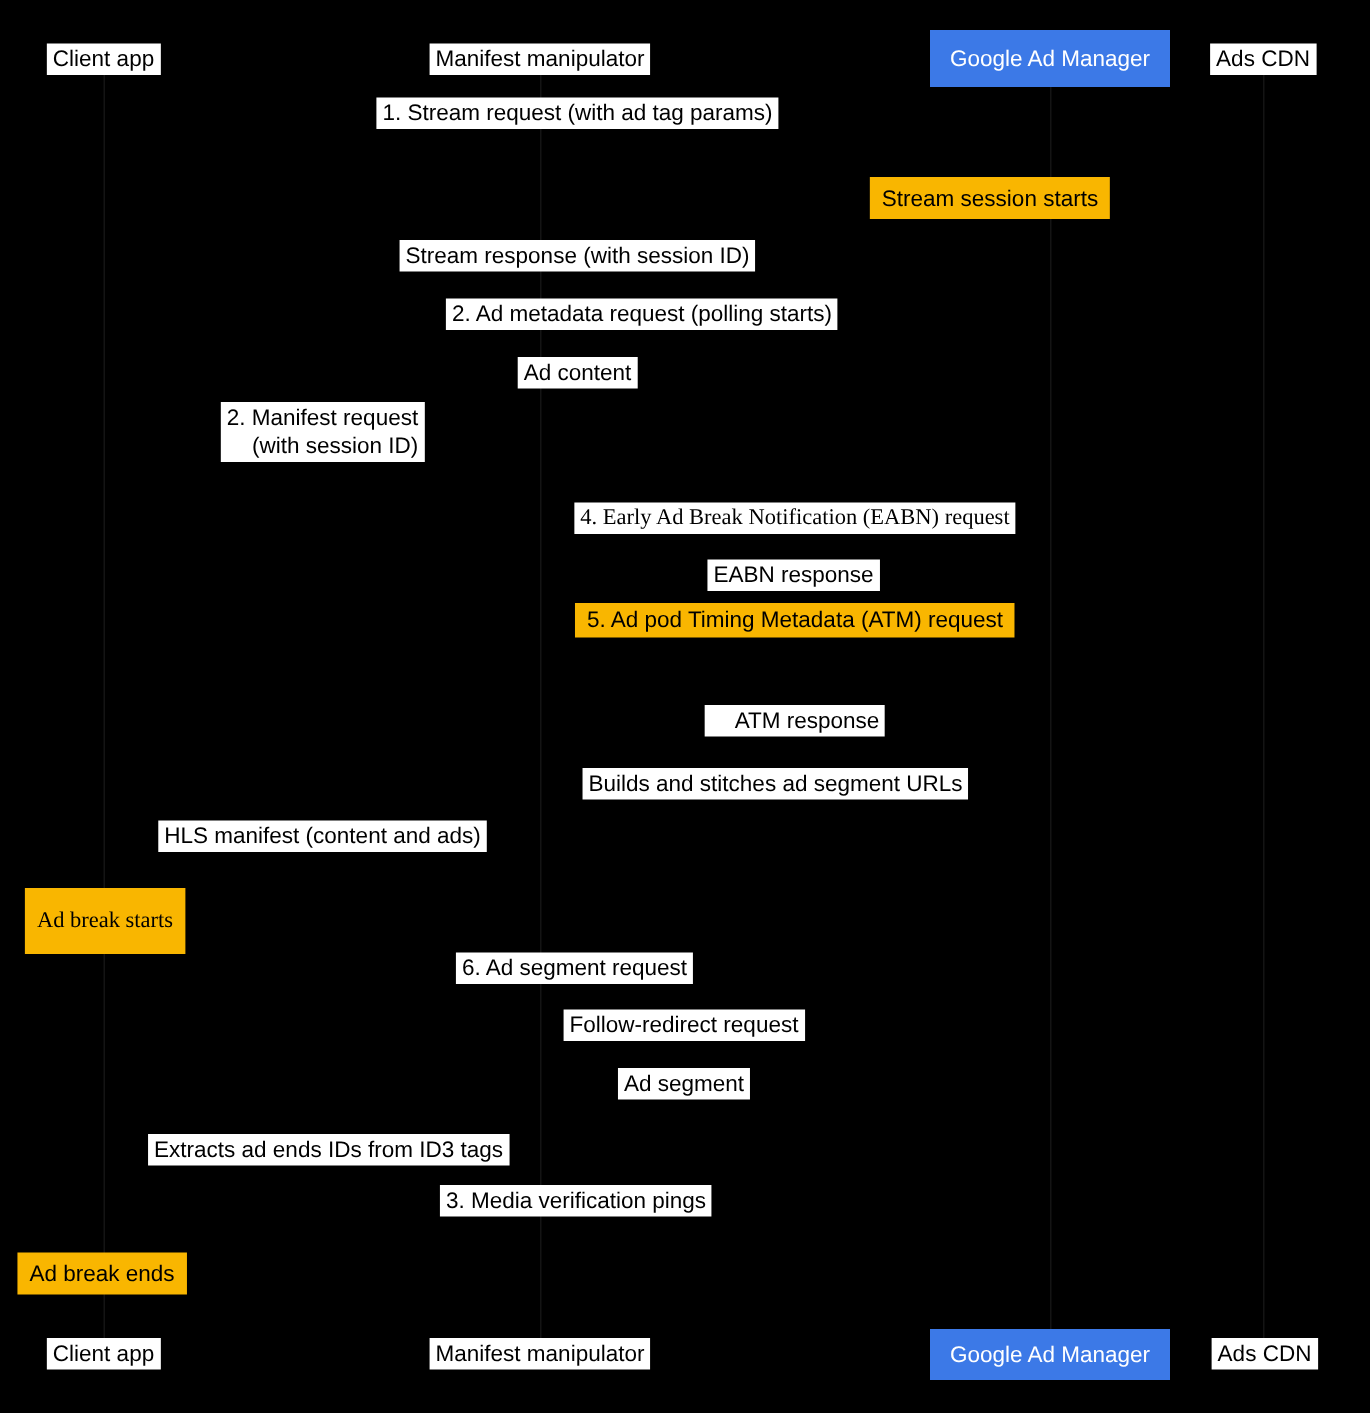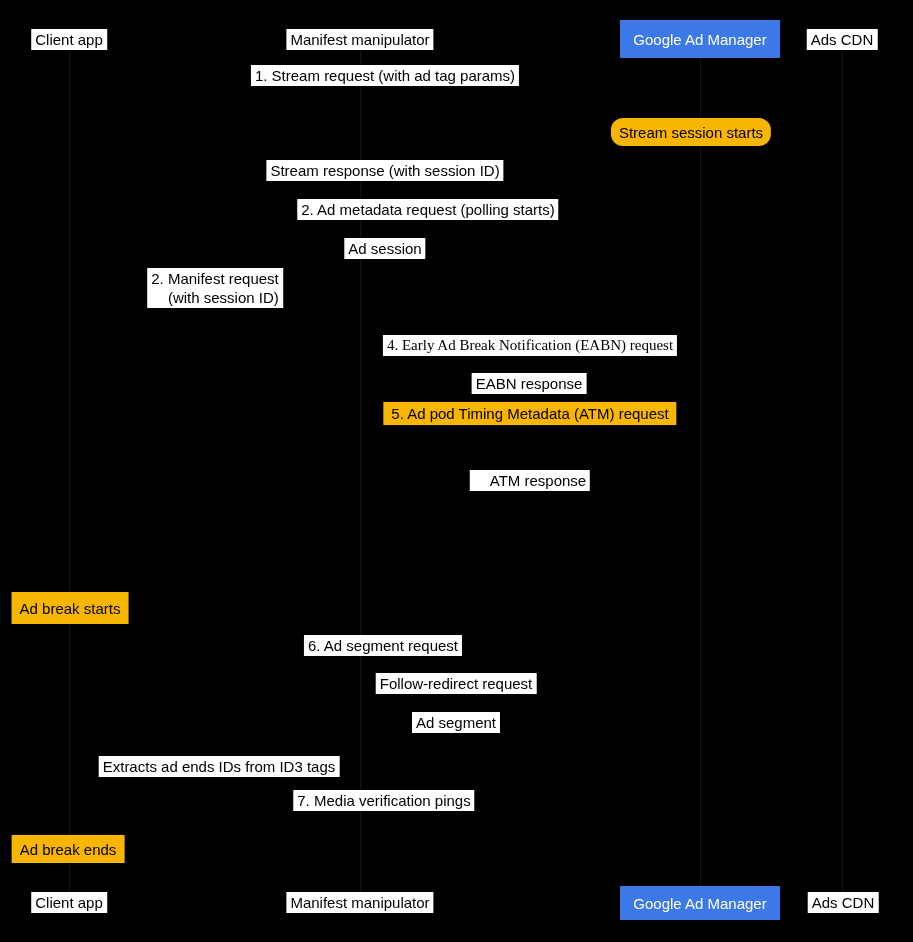--- a/index.html
+++ b/index.html
@@ -76,65 +76,71 @@
     </div>
     <div class="box actor-highlight" style="left: 700px; top: 20px; width: 160px; height: 38px;">
       <div class="line">Google Ad Manager</div>
     </div>
     <div class="box actor" style="left: 842px; top: 29px;">
       <div class="line">Ads CDN</div>
     </div>
     <div class="box message" style="left: 385px; top: 65px;">
       <div class="line">1. Stream request (with ad tag params)</div>
     </div>
-    <div class="box note" style="left: 691px; top: 118px; height: 28px; border-radius: 12px;">
+    <div class="box note" style="left: 660px; top: 118px; height: 28px;">
       <div class="line">Stream session starts</div>
     </div>
     <div class="box message" style="left: 385px; top: 160px;">
       <div class="line">Stream response (with session ID)</div>
     </div>
     <div class="box message" style="left: 385px; top: 199px; margin-left: 43px;">
       <div class="line">2. Ad metadata request (polling starts)</div>
     </div>
     <div class="box message" style="left: 385px; top: 238px;">
-      <div class="line">Ad session</div>
+      <div class="line">Ad content</div>
     </div>
     <div class="box message" style="left: 215px; top: 268px;">
       <div class="line">2. Manifest request</div>
       <div class="line">(with session ID)</div>
     </div>
     <div class="box message" style="left: 530px; top: 335px; font-family: Liberation Serif, serif;">
       <div class="line">4. Early Ad Break Notification (EABN) request</div>
     </div>
     <div class="box message" style="left: 529px; top: 373px;">
       <div class="line">EABN response</div>
     </div>
     <div class="box note" style="left: 530px; top: 402px;">
       <div class="line">5. Ad pod Timing Metadata (ATM) request</div>
     </div>
     <div class="box message" style="left: 530px; top: 470px; padding-left: 20px;">
       <div class="line">ATM response</div>
     </div>
-    <div class="box note" style="left: 70px; top: 592px; height: 32px;">
+    <div class="box message" style="left: 517px; top: 512px;">
+      <div class="line">Builds and stitches ad segment URLs</div>
+    </div>
+    <div class="box message" style="left: 215px; top: 547px;">
+      <div class="line">HLS manifest (content and ads)</div>
+    </div>
+    <div class="box note" style="left: 70px; top: 592px; height: 44px; font-family: Liberation Serif, serif;">
       <div class="line">Ad break starts</div>
     </div>
     <div class="box message" style="left: 383px; top: 635px;">
       <div class="line">6. Ad segment request</div>
     </div>
     <div class="box message" style="left: 456px; top: 673px;">
       <div class="line">Follow-redirect request</div>
     </div>
     <div class="box message" style="left: 456px; top: 712px;">
       <div class="line">Ad segment</div>
     </div>
     <div class="box message" style="left: 219px; top: 756px;">
       <div class="line">Extracts ad ends IDs from ID3 tags</div>
     </div>
     <div class="box message" style="left: 384px; top: 790px;">
-      <div class="line">7. Media verification pings</div>
+      <div class="line">3. Media verification pings</div>
     </div>
     <div class="box note" style="left: 68px; top: 835px; height: 28px;">
       <div class="line">Ad break ends</div>
     </div>
     <div class="box actor" style="left: 69px; top: 892px;">
       <div class="line">Client app</div>
     </div>
     <div class="box actor" style="left: 360px; top: 892px;">
       <div class="line">Manifest manipulator</div>
     </div>

